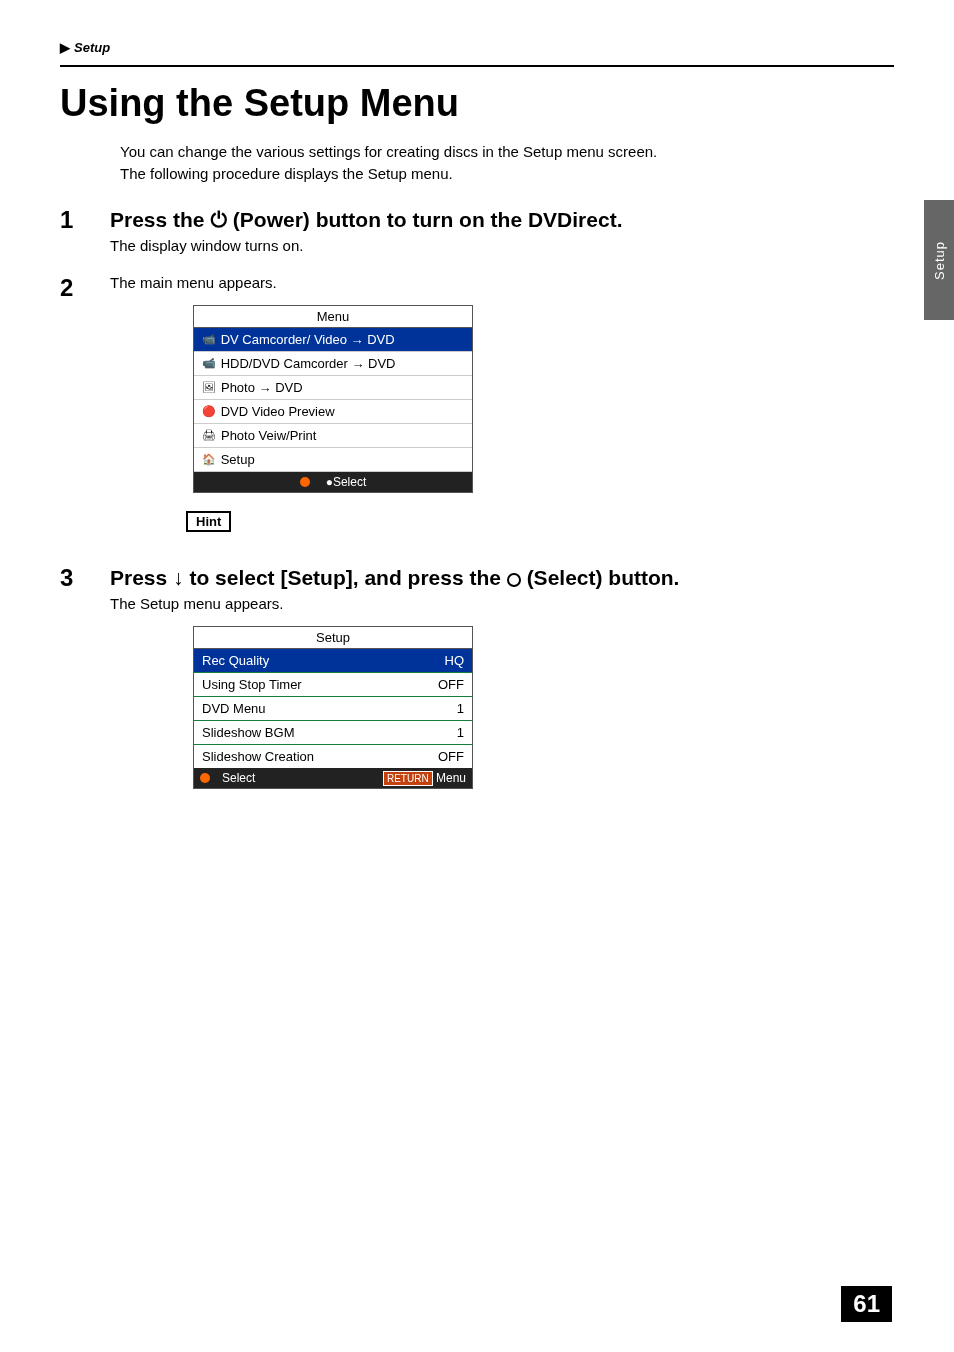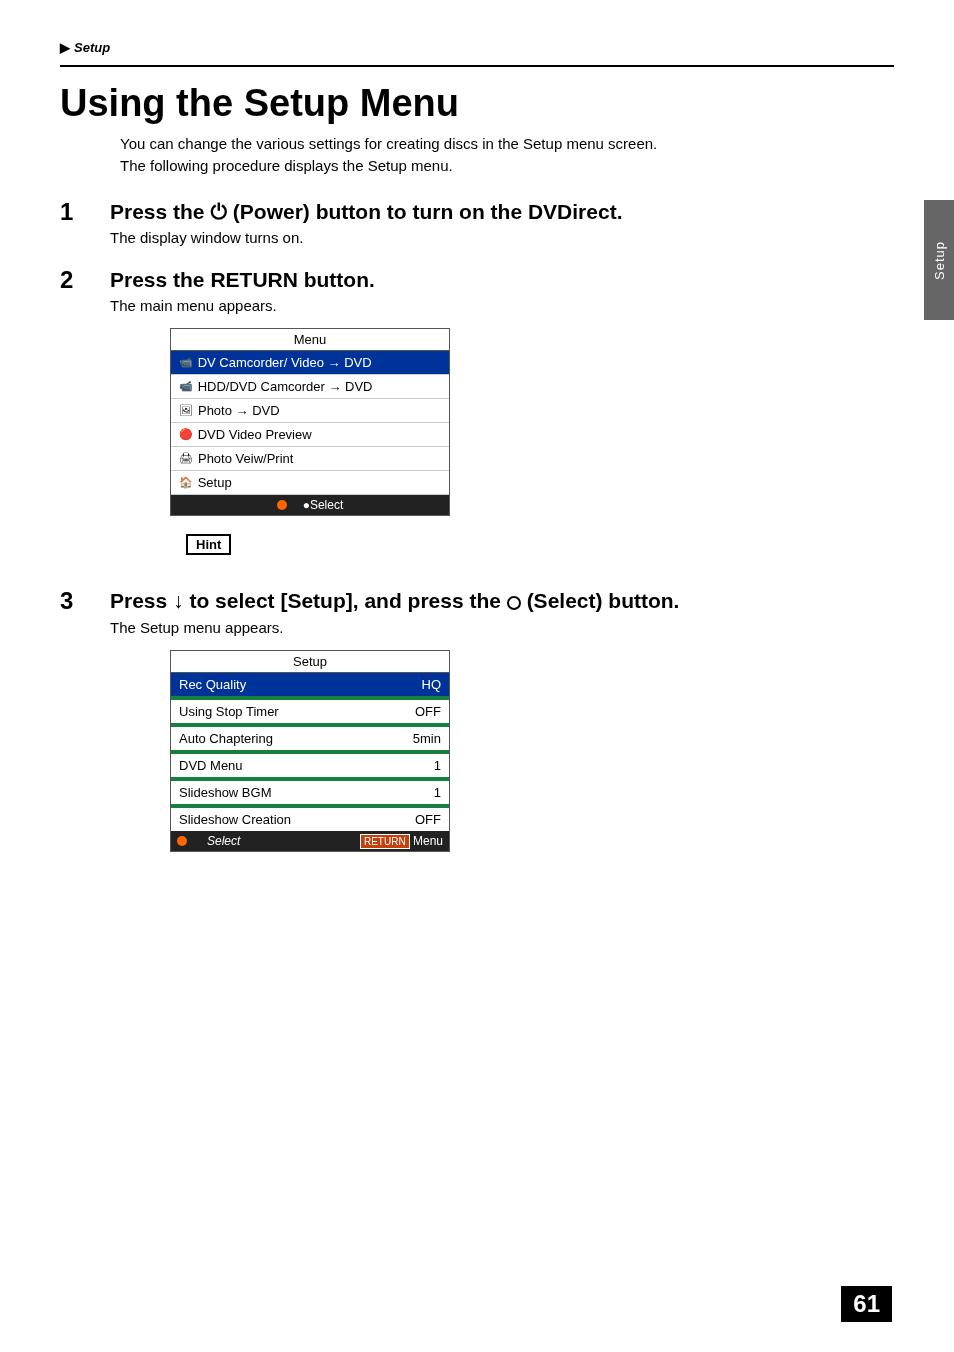--- a/index.html
+++ b/index.html
@@ -44,21 +44,21 @@
     .top-divider {
       border: none;
       border-top: 2px solid #000;
       margin-bottom: 16px;
     }
 
     
     .page-title {
       font-size: 38px;
       font-weight: bold;
-      margin-bottom: 8px;
+      margin-bottom: 16px;
       line-height: 1.1;
     }
 
     
     .body-text {
       font-size: 15px;
       line-height: 1.5;
       margin-left: 60px;
       margin-bottom: 20px;
     }
@@ -193,21 +193,21 @@
       padding: 3px 6px;
       font-size: 13px;
       background: #ffffff;
     }
 
     .setup-row {
       display: flex;
       justify-content: space-between;
       align-items: center;
       padding: 4px 8px;
-      border-bottom: 4px solid #15803d;
+      border-bottom: 1px solid #15803d;
       font-size: 13px;
     }
 
     .setup-row:last-child {
       border-bottom: none;
     }
 
     .setup-row.highlighted {
       background: #003399;
       color: #ffffff;
@@ -226,22 +226,21 @@
       display: flex;
       align-items: center;
       justify-content: space-between;
       padding: 3px 6px;
       font-size: 12px;
     }
 
     .setup-select-left {
       display: flex;
       align-items: center;
-      gap: 20px;
-      font-style: italic;
+      gap: 12px;
     }
 
     .return-badge {
       background: #c2410c;
       color: #fff;
       font-size: 10px;
       padding: 1px 3px;
       border: 1px solid #fff;
     }
 
@@ -282,21 +281,21 @@
       bottom: 30px;
       right: 62px;
       font-size: 24px;
       font-weight: bold;
       background: #000;
       color: #fff;
       padding: 4px 12px;
     }
 
     .section-indent {
-      margin-left: 60px;
+      margin-left: 83px;
     }
 
   </style>
 </head>
 <body>
 
 <div class="page-container">
 
   <div class="header-strip">
     <span class="header-arrow">▶</span>
@@ -318,21 +317,20 @@
       <div class="step-heading">
         Press the ⏻ (Power) button to turn on the DVDirect.
       </div>
       <div class="step-subtext">The display window turns on.</div>
     </div>
   </div>
 
   <div class="step">
     <div class="step-number">2</div>
     <div class="step-content">
-      <div class="step-heading">Press the RETURN button.</div>
       <div class="step-subtext">The main menu appears.</div>
 
       <div class="section-indent">
         <div class="menu-box">
           <div class="menu-title-row">Menu</div>
 
           <div class="menu-item highlighted">
             <span class="menu-item-icon">📹</span>
             <span>DV Camcorder/ Video → DVD</span>
           </div>
@@ -385,24 +383,20 @@
           <div class="setup-table-wrapper">
             <div class="setup-row highlighted">
               <span class="setup-row-label">Rec Quality</span>
               <span class="setup-row-value">HQ</span>
             </div>
             <div class="setup-row">
               <span class="setup-row-label">Using Stop Timer</span>
               <span class="setup-row-value">OFF</span>
             </div>
             <div class="setup-row">
-              <span class="setup-row-label">Auto Chaptering</span>
-              <span class="setup-row-value">5min</span>
-            </div>
-            <div class="setup-row">
               <span class="setup-row-label">DVD Menu</span>
               <span class="setup-row-value">1</span>
             </div>
             <div class="setup-row">
               <span class="setup-row-label">Slideshow BGM</span>
               <span class="setup-row-value">1</span>
             </div>
             <div class="setup-row">
               <span class="setup-row-label">Slideshow Creation</span>
               <span class="setup-row-value">OFF</span>

